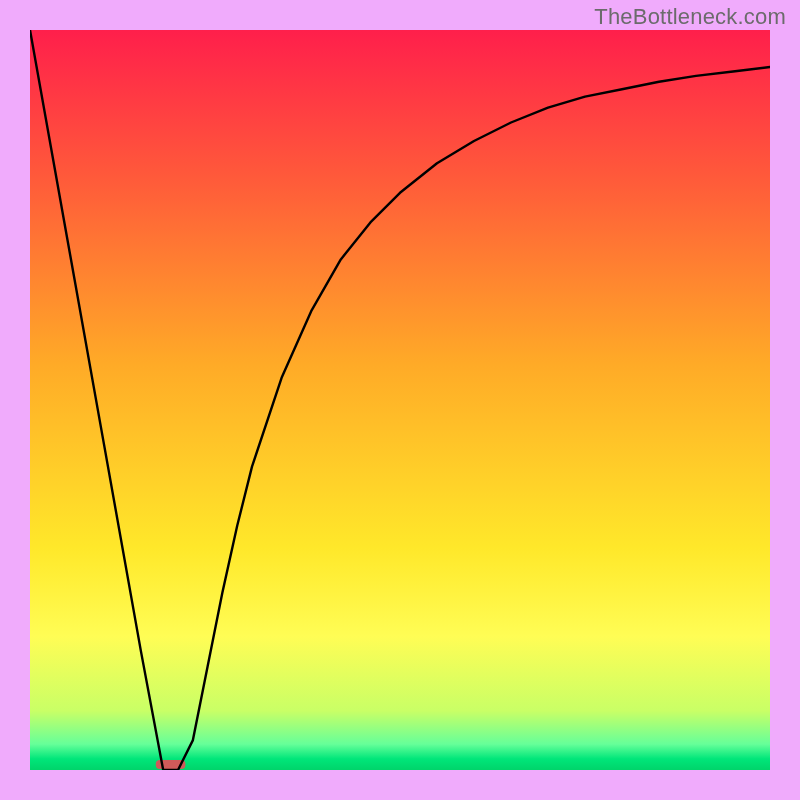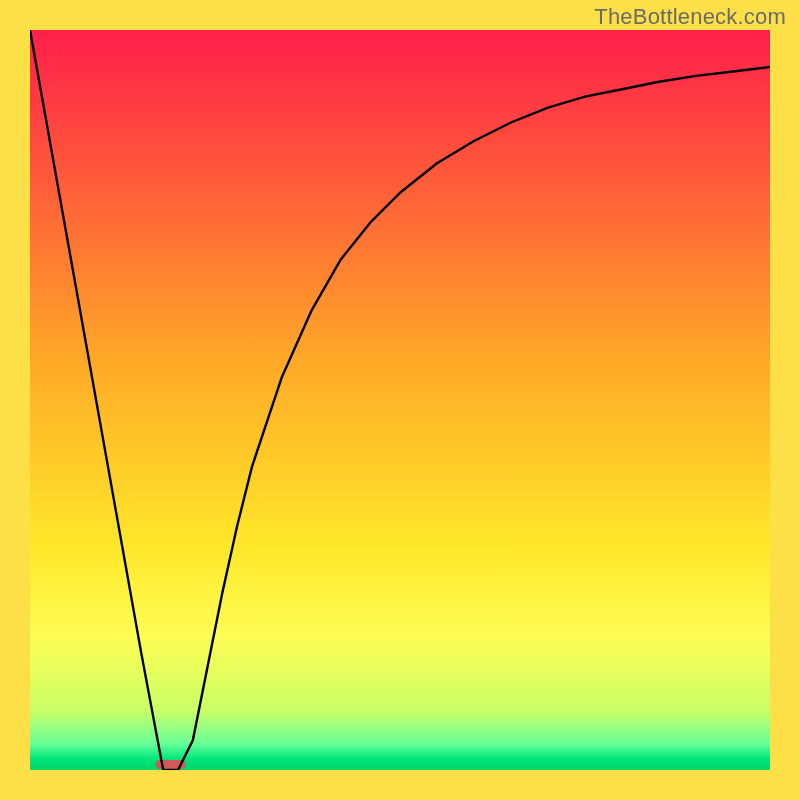--- a/index.html
+++ b/index.html
@@ -8,21 +8,21 @@
     height: 800px;
     overflow: hidden;
     background: #000;
     font-family: Arial, Helvetica, sans-serif;
     position: relative;
   }
   .frame {
     position: absolute;
     top: 0; left: 0;
     width: 800px; height: 800px;
-    background: #fde047;
+    background: #f0abfc;
   }
   .plot-wrap {
     position: absolute;
     top: 30px; left: 30px;
     width: 740px; height: 740px;
     overflow: hidden;
   }
   .plot {
     width: 740px; height: 740px;
   }

